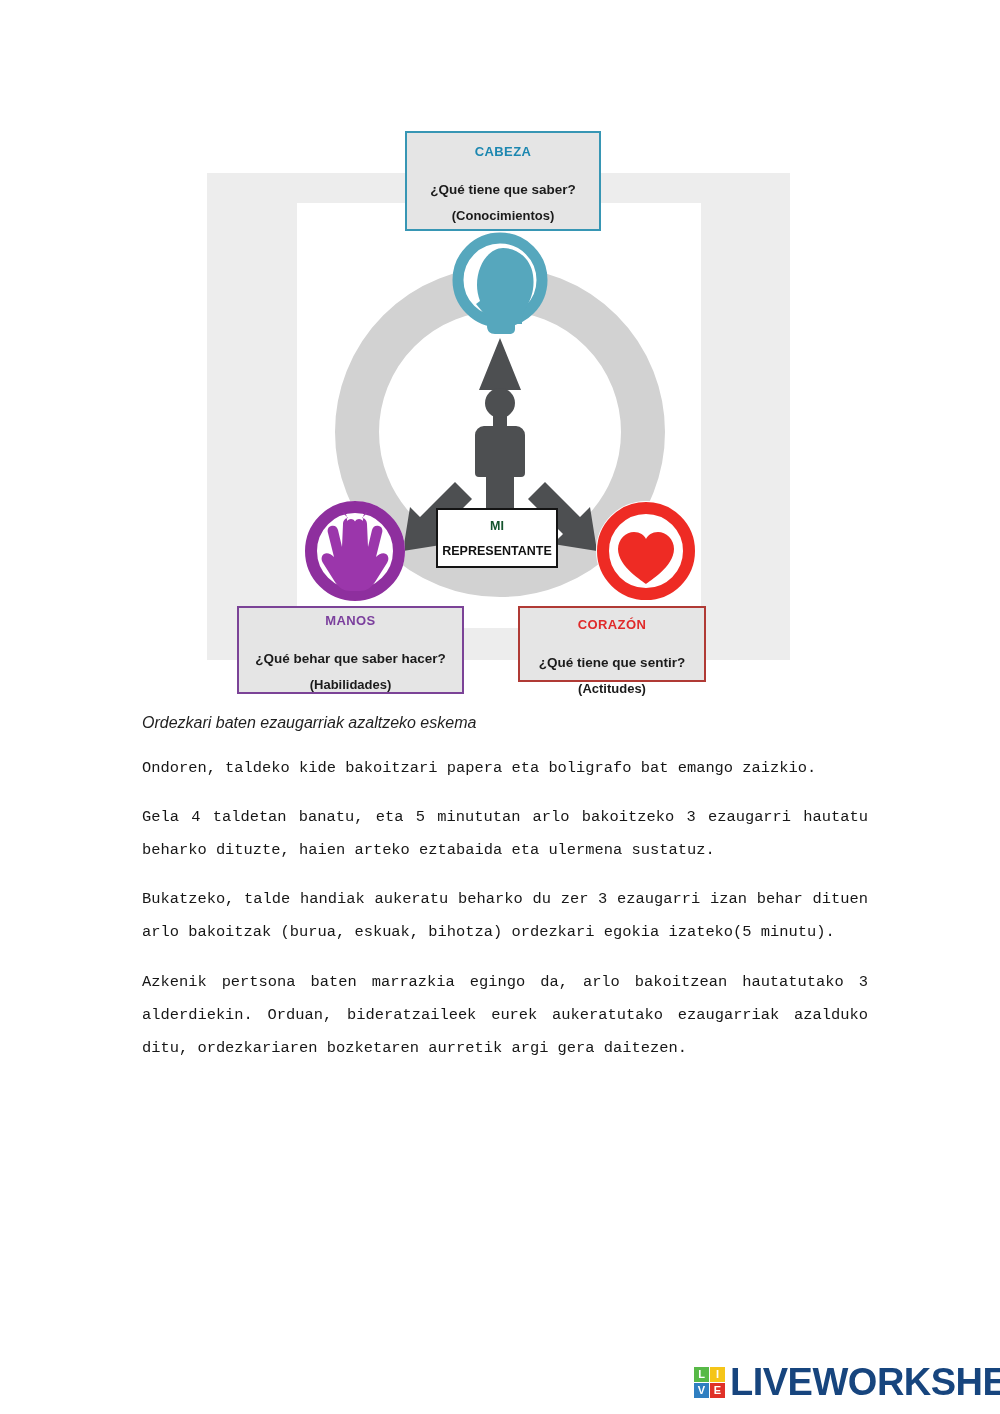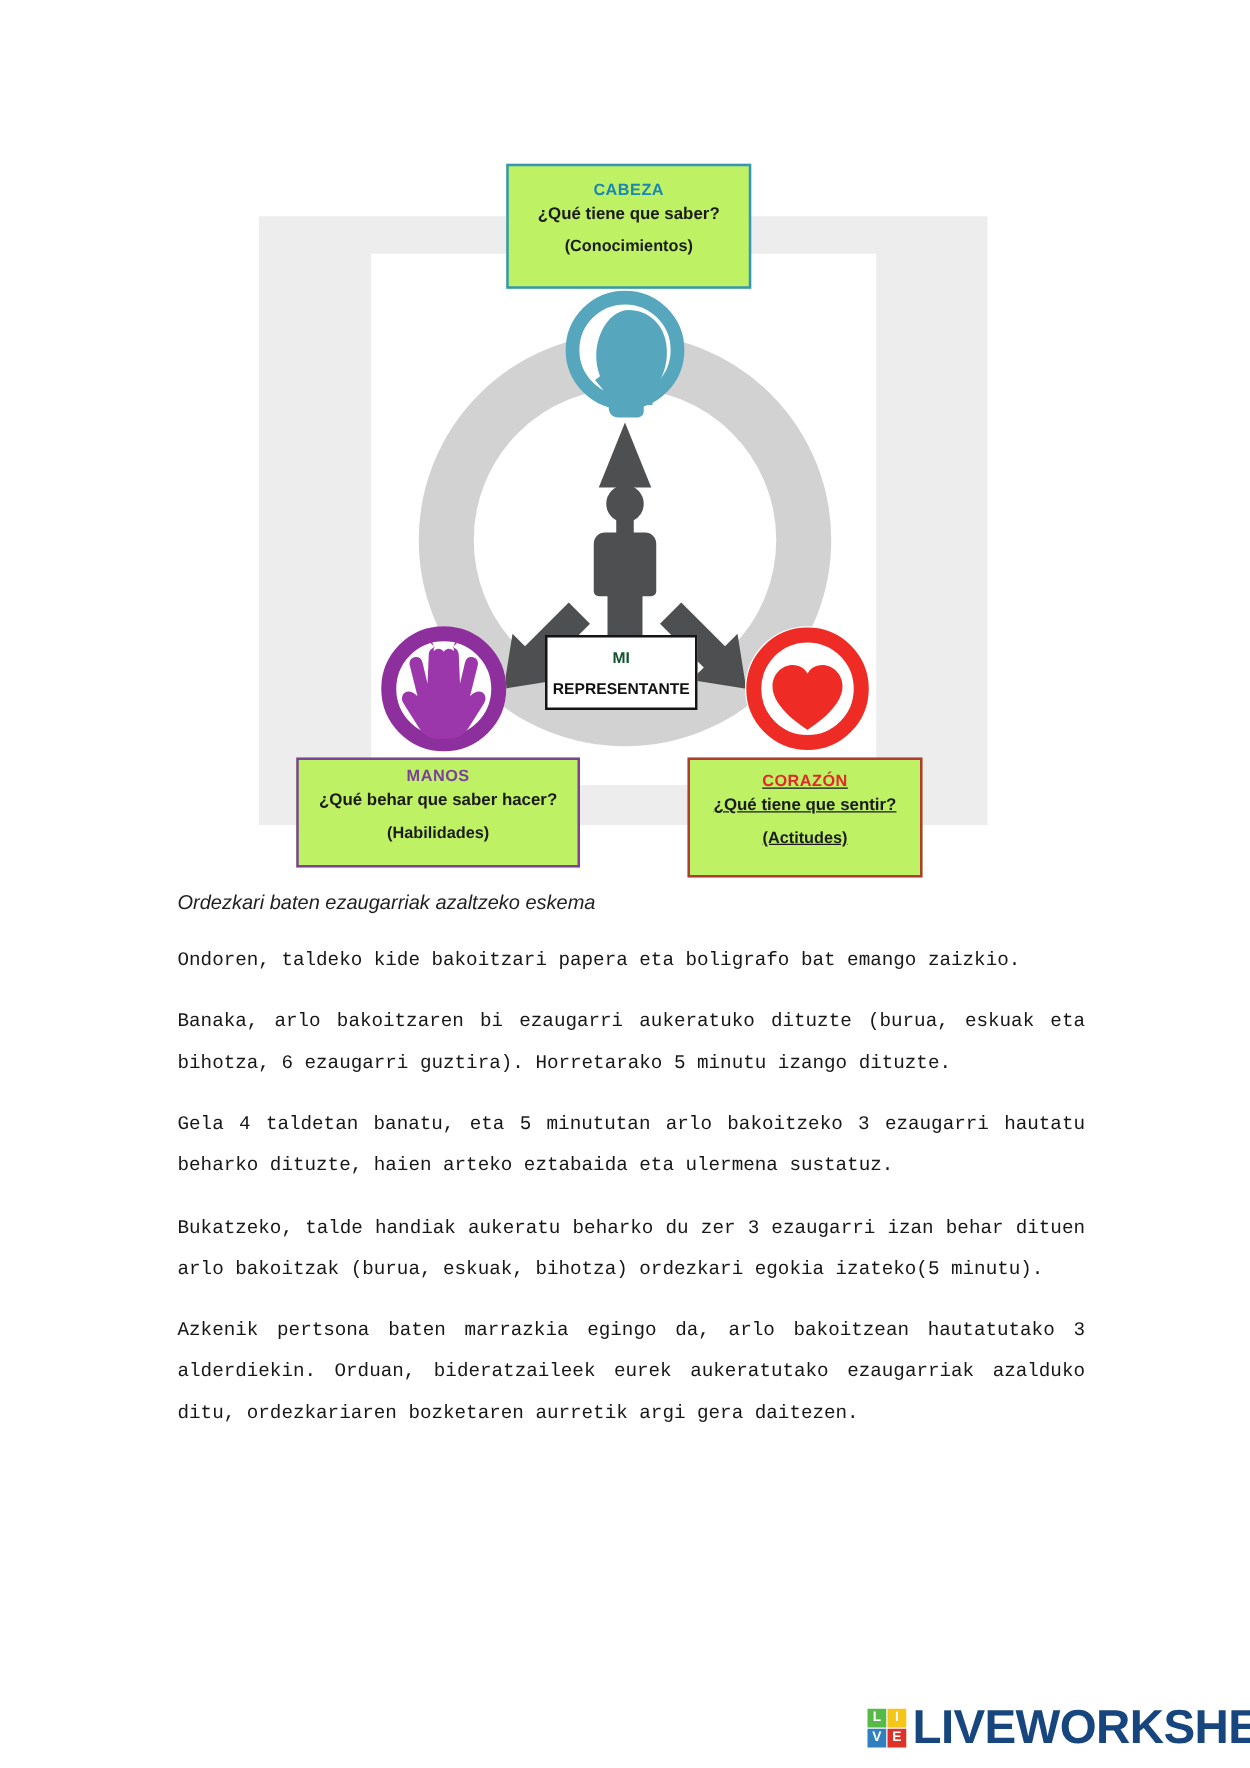--- a/index.html
+++ b/index.html
@@ -21,21 +21,21 @@
     position: absolute;
     left: 0;
     top: 0;
     width: 1000px;
     height: 700px;
   }
   #figure-svg { display: block; }
 
   .fig-box {
     position: absolute;
-    background: #bef264;
+    background: #e5e5e5;
     box-sizing: border-box;
     text-align: center;
   }
   .fig-box .bx-title {
     font-weight: bold;
     font-size: 13px;
     letter-spacing: .4px;
   }
   .fig-box .bx-q {
     font-weight: bold;
@@ -56,28 +56,27 @@
   #box-cabeza .bx-title { color: #1c87b0; }
 
   #box-manos {
     left: 237px; top: 606px; width: 227px; height: 88px;
     border: 2px solid #7b4397;
     padding-top: 5px;
   }
   #box-manos .bx-title { color: #7b3f9d; }
 
   #box-corazon {
-    left: 550px; top: 606px; width: 188px; height: 96px;
+    left: 518px; top: 606px; width: 188px; height: 76px;
     border: 2px solid #b03a35;
     padding-top: 9px;
-    text-decoration: underline;
   }
   #box-corazon .bx-title { color: #e02a2a; }
 
-  .fig-box .ln2 { margin-top: 4px; }
+  .fig-box .ln2 { margin-top: 23px; }
   .fig-box .ln3 { margin-top: 11px; }
 
   #box-center {
     position: absolute;
     left: 436px; top: 508px; width: 122px; height: 60px;
     border: 2px solid #141414;
     background: #ffffff;
     box-sizing: border-box;
     text-align: center;
     padding-top: 9px;
@@ -253,21 +252,20 @@
   <div id="box-center">
     <div class="c1">MI</div>
     <div class="c2">REPRESENTANTE</div>
   </div>
 </div>
 
 <div id="caption">Ordezkari baten ezaugarriak azaltzeko eskema</div>
 
 <div id="body-text">
   <p>Ondoren, taldeko kide bakoitzari papera eta boligrafo bat emango zaizkio.</p>
-  <p>Banaka, arlo bakoitzaren bi ezaugarri aukeratuko dituzte (burua, eskuak eta bihotza, 6 ezaugarri guztira). Horretarako 5 minutu izango dituzte.</p>
   <p>Gela 4 taldetan banatu, eta 5 minututan arlo bakoitzeko 3 ezaugarri hautatu beharko dituzte, haien arteko eztabaida eta ulermena sustatuz.</p>
   <p>Bukatzeko, talde handiak aukeratu beharko du zer 3 ezaugarri izan behar dituen arlo bakoitzak (burua, eskuak, bihotza) ordezkari egokia izateko(5 minutu).</p>
   <p>Azkenik pertsona baten marrazkia egingo da, arlo bakoitzean hautatutako 3 alderdiekin. Orduan, bideratzaileek eurek aukeratutako ezaugarriak azalduko ditu, ordezkariaren bozketaren aurretik argi gera daitezen.</p>
 </div>
 
 <div id="footer-logo">
   <div class="logo-tiles">
     <div class="logo-tile t-l">L</div>
     <div class="logo-tile t-i">I</div>
     <div class="logo-tile t-v">V</div>

